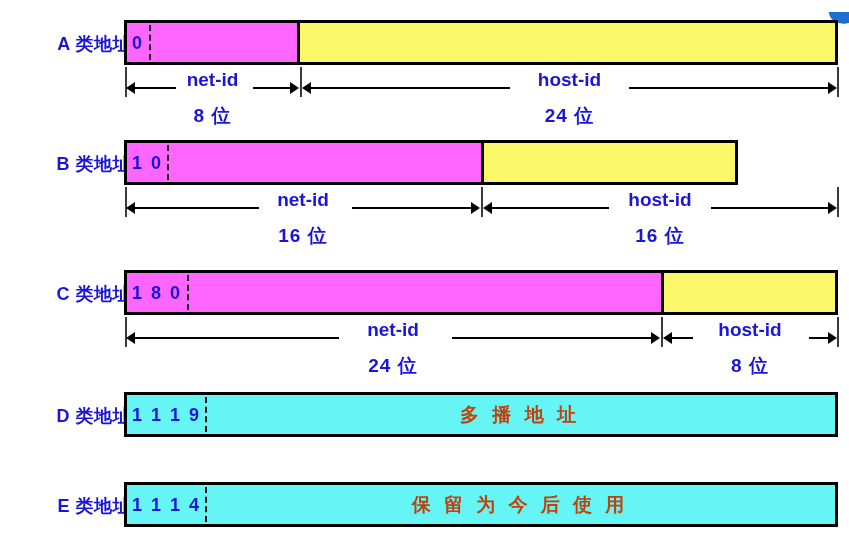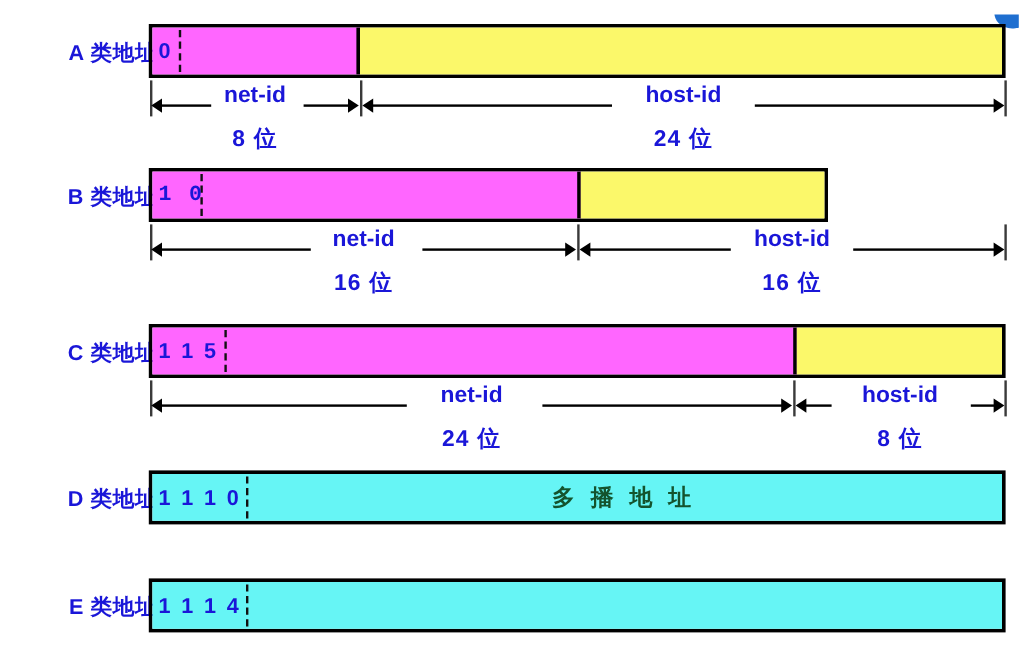--- a/index.html
+++ b/index.html
@@ -96,21 +96,21 @@
     bottom: 2px;
     width: 0;
     border-left: 2px dashed #111111;
     z-index: 3;
   }
 
   .inner-text {
     position: absolute;
     top: 50%;
     transform: translateY(-50%);
-    color: #14532d;
+    color: #c2410c;
     font-weight: bold;
     font-size: 19px;
     letter-spacing: 4px;
     z-index: 4;
     white-space: nowrap;
     text-align: center;
   }
 
   
   .measure {
@@ -208,21 +208,21 @@
       <div class="line-r" style="right:8px; width:200px;"></div>
       <div class="arrowhead right" style="right:0;"></div>
       <div class="span-label" style="left:0; width:535px;">host-id</div>
       <div class="span-sub" style="left:0; width:535px;">24 位</div>
     </div>
   </div>
 
   <div class="row" style="top:128px;">
     <div class="class-label" style="right:718px; top:12px;">B 类地址</div>
 
-    <div class="bar" style="left:124px; top:0; width:566px; height:45px;font-family:Liberation Mono, monospace;">
+    <div class="bar" style="left:124px; top:0; width:614px; height:45px;">
       <div class="seg pink divider-right" style="left:0; width:357px;"></div>
       <div class="seg yellow" style="left:357px; right:0;"></div>
       <div class="prefix-bits" style="left:5px;">1 0</div>
       <div class="dashline" style="left:40px;"></div>
     </div>
   </div>
 
   <div class="measure" style="top:175px;">
     <div class="tick" style="left:125px;"></div>
     <div class="tick" style="left:481px;"></div>
@@ -246,21 +246,21 @@
       <div class="span-sub" style="left:0; width:354px;">16 位</div>
     </div>
   </div>
 
   <div class="row" style="top:258px;">
     <div class="class-label" style="right:718px; top:12px;">C 类地址</div>
 
     <div class="bar" style="left:124px; top:0; width:714px; height:45px;">
       <div class="seg pink divider-right" style="left:0; width:537px;"></div>
       <div class="seg yellow" style="left:537px; right:0;"></div>
-      <div class="prefix-bits" style="left:5px;">1 1 5</div>
+      <div class="prefix-bits" style="left:5px;">1 8 0</div>
       <div class="dashline" style="left:60px;"></div>
     </div>
   </div>
 
   <div class="measure" style="top:305px;">
     <div class="tick" style="left:125px;"></div>
     <div class="tick" style="left:661px;"></div>
     <div class="tick" style="left:837px;"></div>
 
     <div class="span" style="left:126px; width:534px;">
@@ -280,29 +280,30 @@
       <div class="span-label" style="left:0; width:174px;">host-id</div>
       <div class="span-sub" style="left:0; width:174px;">8 位</div>
     </div>
   </div>
 
   <div class="row" style="top:380px;">
     <div class="class-label" style="right:718px; top:12px;">D 类地址</div>
 
     <div class="bar" style="left:124px; top:0; width:714px; height:45px;">
       <div class="seg cyan" style="left:0; right:0;"></div>
-      <div class="prefix-bits" style="left:5px;">1 1 1 0</div>
+      <div class="prefix-bits" style="left:5px;">1 1 1 9</div>
       <div class="dashline" style="left:78px;"></div>
       <div class="inner-text" style="left:78px; width:630px;">多 播 地 址</div>
     </div>
   </div>
 
   <div class="row" style="top:470px;">
     <div class="class-label" style="right:718px; top:12px;">E 类地址</div>
 
     <div class="bar" style="left:124px; top:0; width:714px; height:45px;">
       <div class="seg cyan" style="left:0; right:0;"></div>
       <div class="prefix-bits" style="left:5px;">1 1 1 4</div>
       <div class="dashline" style="left:78px;"></div>
+      <div class="inner-text" style="left:78px; width:630px;">保 留 为 今 后 使 用</div>
     </div>
   </div>
 
 </div>
 
 </body></html>

